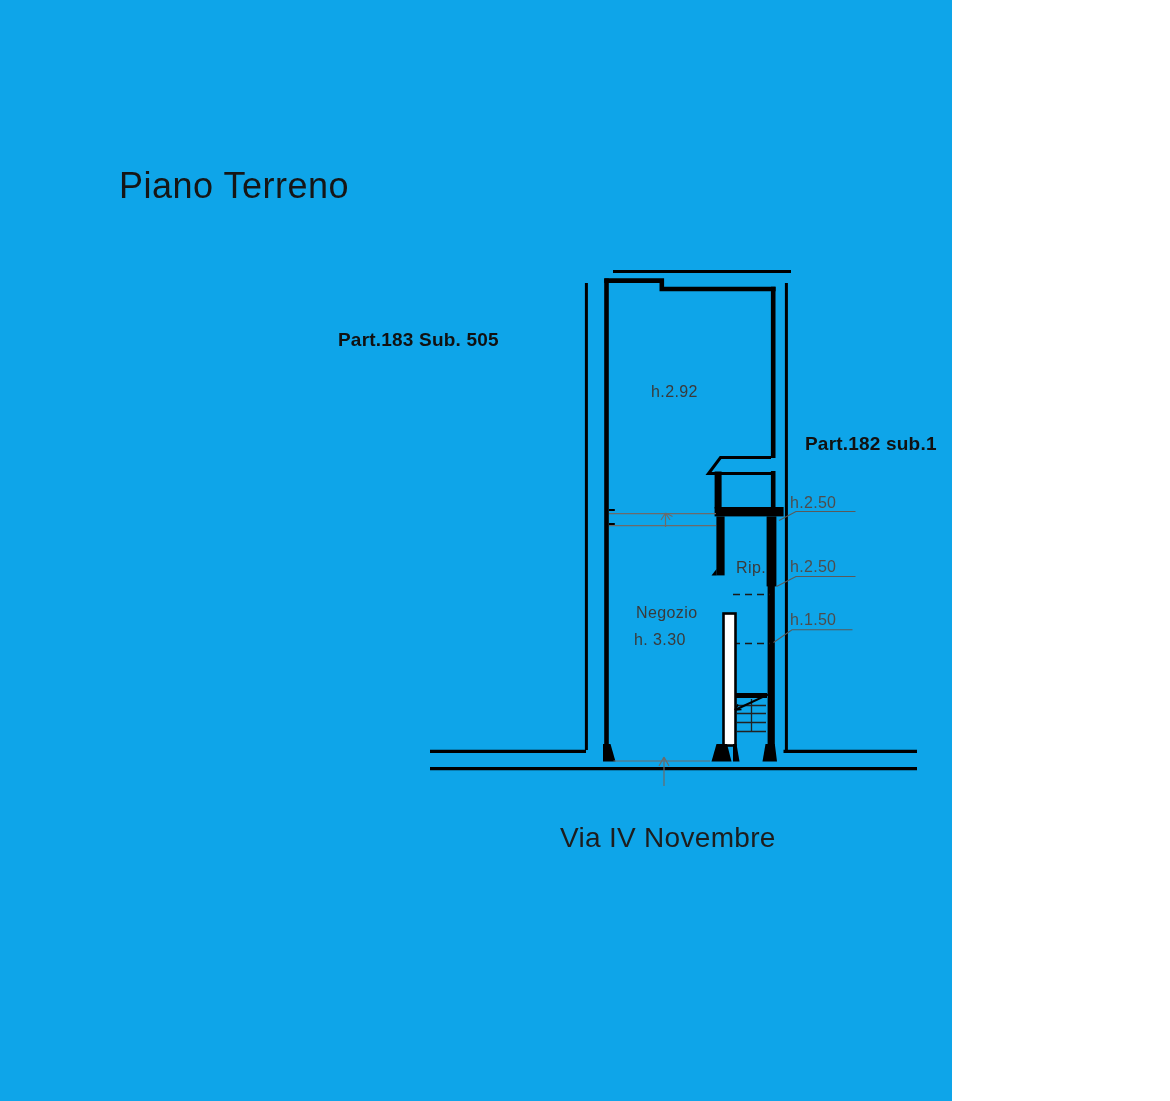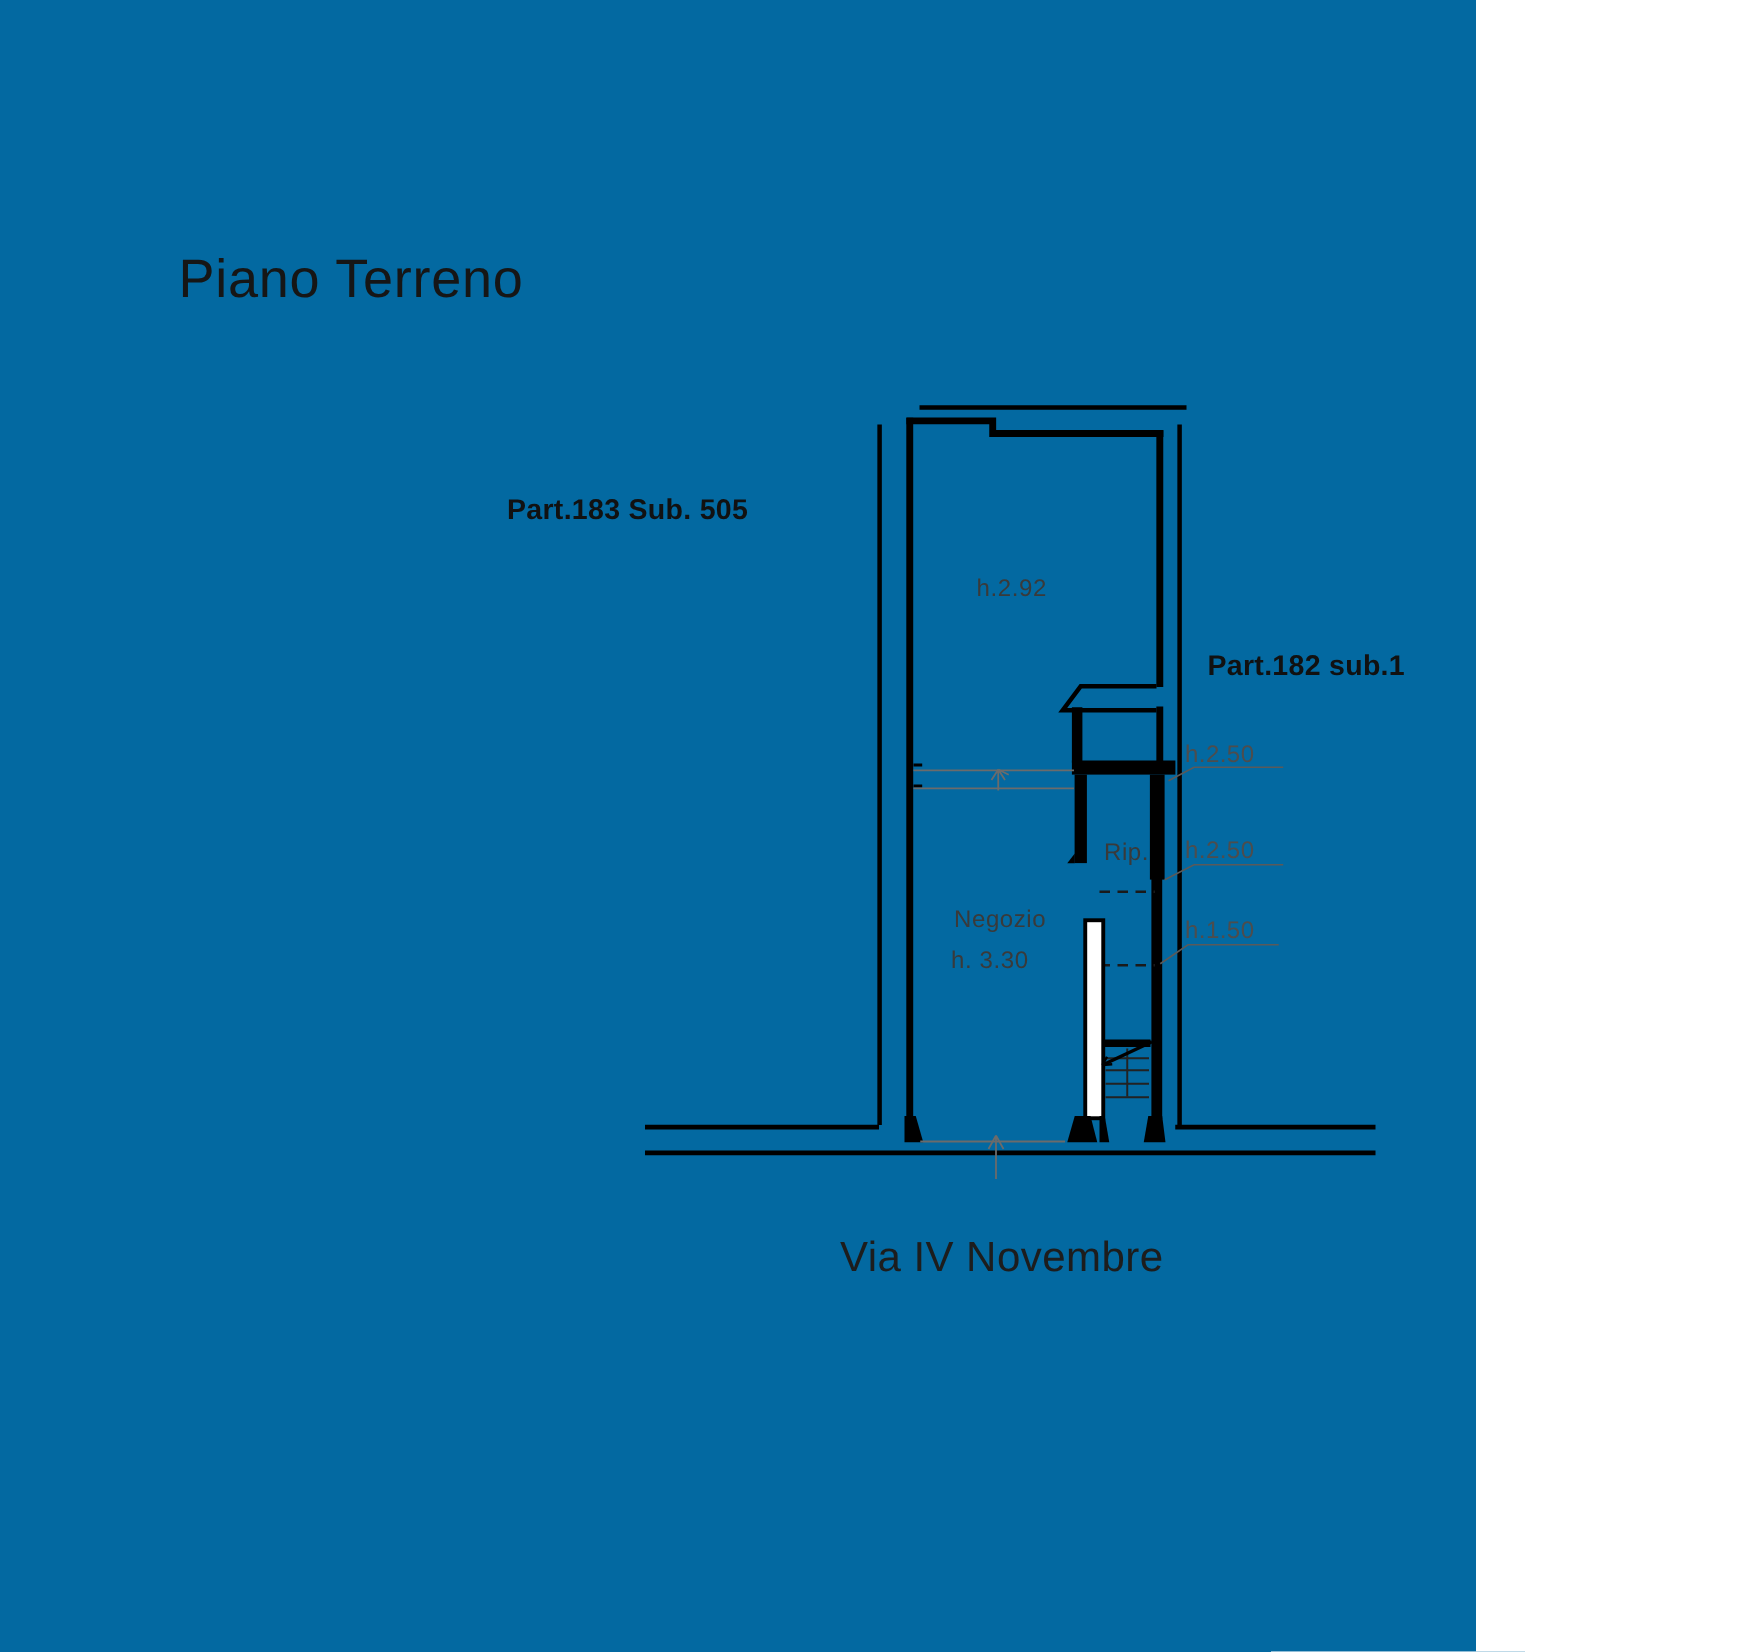--- a/index.html
+++ b/index.html
@@ -1,22 +1,21 @@
 <!DOCTYPE html>
 <html><head>
 <meta charset="utf-8">
 <style>
   html,body{margin:0;padding:0;background:#ffffff;}
   .canvas{
     position:relative;
     width:952px;height:1101px;
-    background:#0369a1;
+    background:#0ea5e9;
     font-family:"Liberation Sans", sans-serif;
     overflow:hidden;
-    padding-left:32px;
   }
   svg{position:absolute;left:0;top:0;}
   svg text{font-family:"Liberation Sans", sans-serif;}
   .t-title{font-size:36px;fill:#161616;letter-spacing:0.5px;}
   .t-street{font-size:28px;fill:#1d1d1d;letter-spacing:0.3px;}
   .t-parcel{font-size:19px;font-weight:bold;fill:#111111;letter-spacing:0.2px;}
   .t-room{font-size:16px;fill:#3a3a3a;letter-spacing:0.4px;}
   .t-dim{font-size:16px;fill:#4d4d4d;letter-spacing:0.3px;}
   .wall{stroke:#000000;fill:none;}
   .wfill{fill:#000000;stroke:none;}

